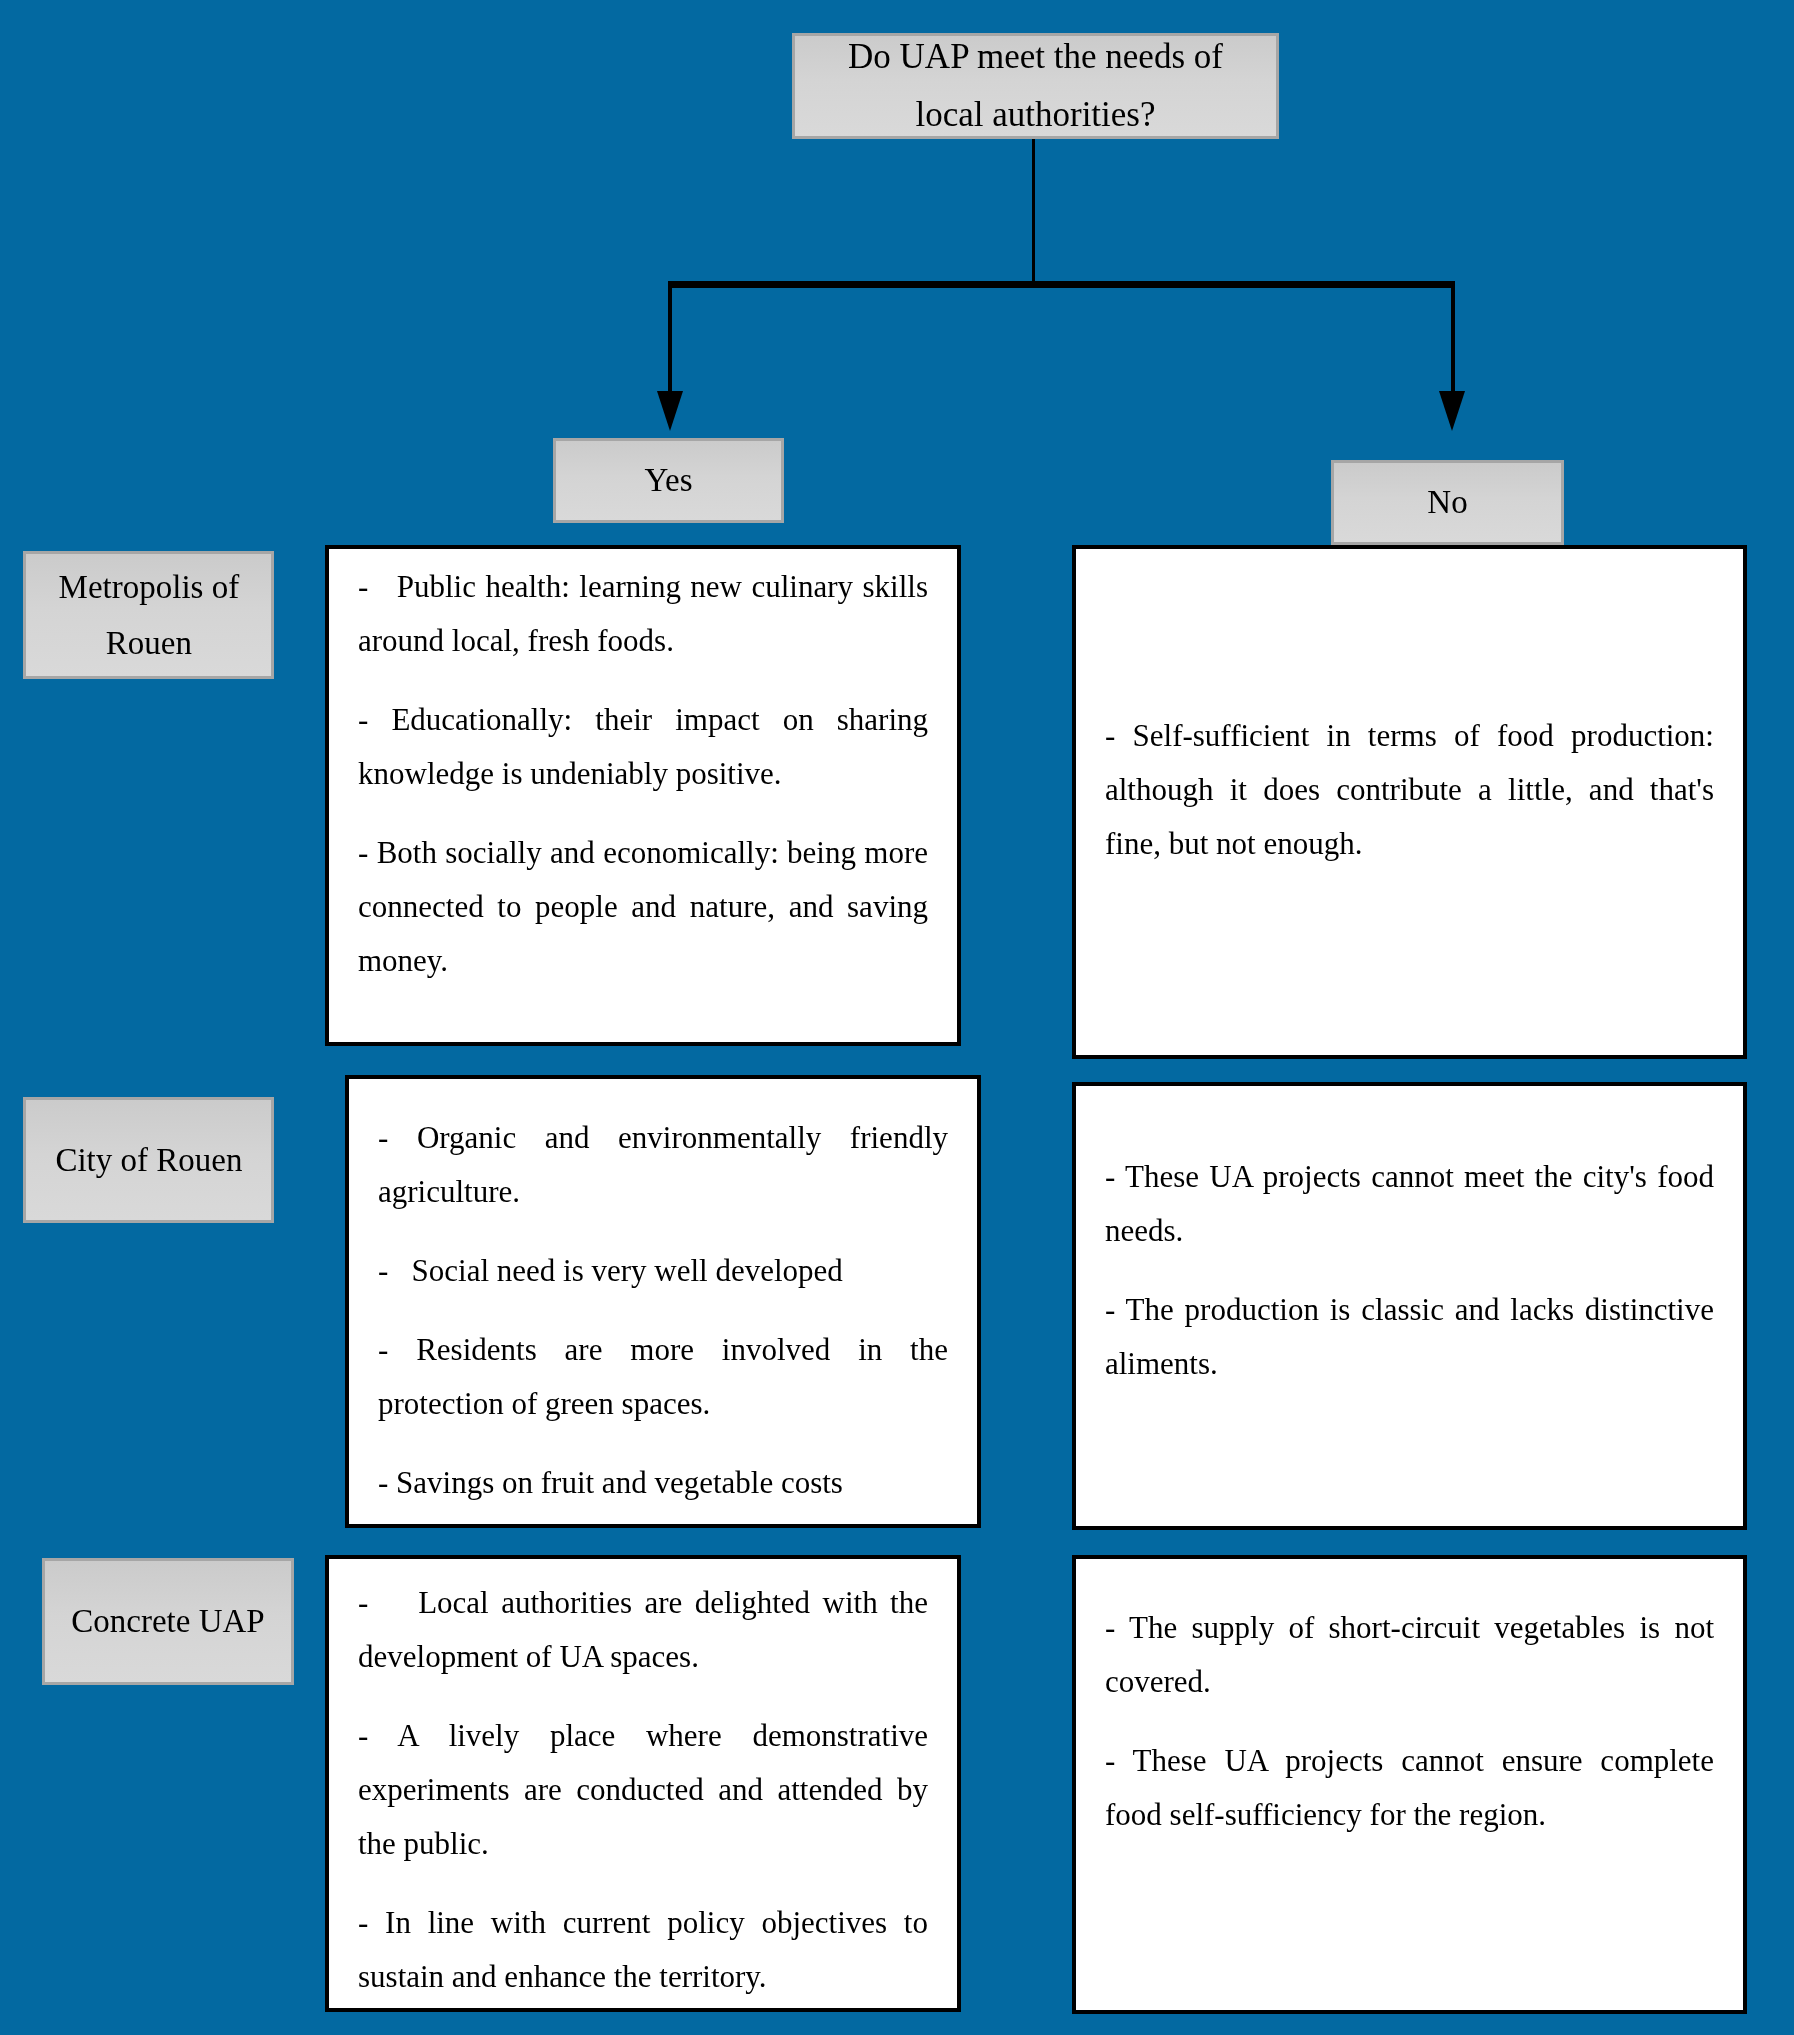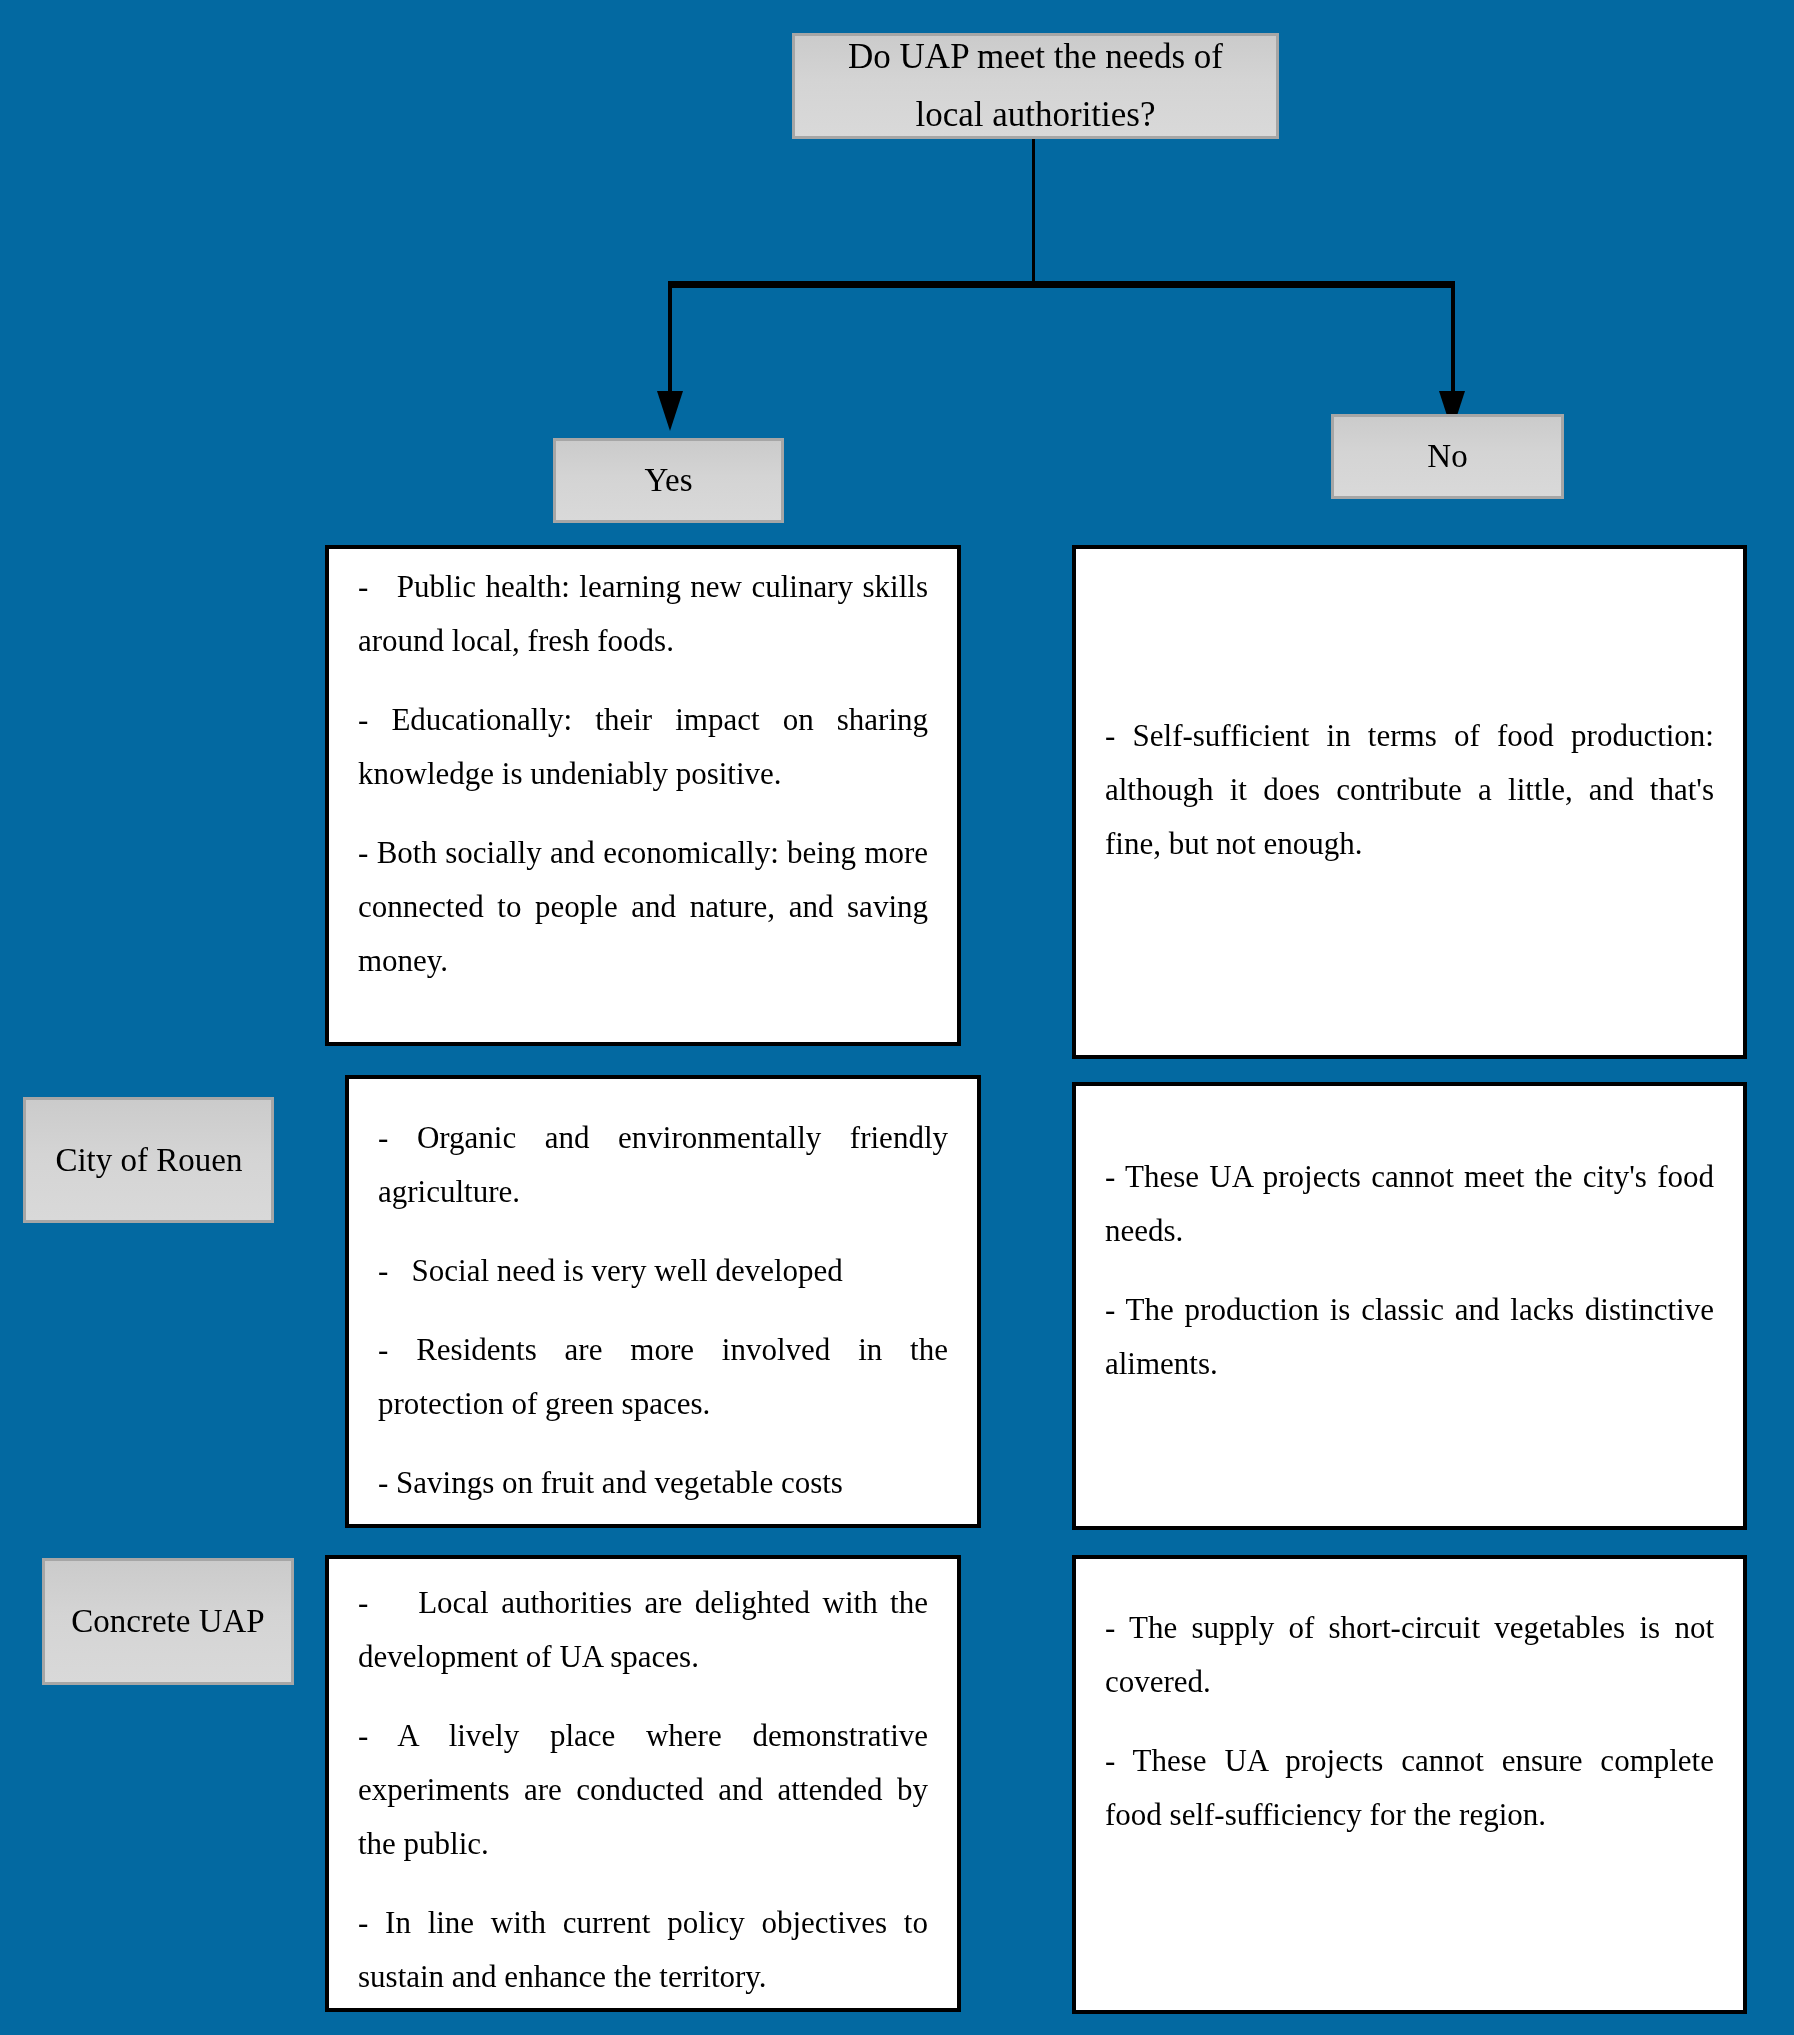--- a/index.html
+++ b/index.html
@@ -15,21 +15,21 @@
     position:absolute;
     box-sizing:border-box;
     background:linear-gradient(180deg,#cbcbcb 0%,#d4d4d4 45%,#d9d9d9 100%);
     border:3.3px solid #a6a6a6;
     display:flex;align-items:center;justify-content:center;
     text-align:center;
     font-size:33px;line-height:1.7;
   }
   #question-box{left:792px;top:33px;width:487px;height:106px;font-size:35px;line-height:1.65;padding:0 16.7px;}
   #yes-box{left:553px;top:438px;width:231px;height:85px;}
-  #no-box{left:1331px;top:414px;width:233px;height:85px;}
+  #no-box{left:1331px;top:460px;width:233px;height:85px;}
   #label-metropolis{left:23.4px;top:551px;width:251px;height:128px;}
   #label-city{left:23.4px;top:1097px;width:251px;height:126px;}
   #label-concrete{left:42px;top:1558px;width:252px;height:127px;}
   .label-text{padding:0 11px;}
 
   
   .line{position:absolute;background:#000;}
   #stem{left:1032px;top:139px;width:3.3px;height:144px;}
   #hbar{left:668px;top:281px;width:787px;height:7.3px;}
   #vleft{left:668px;top:281px;width:3.9px;height:114px;}
@@ -78,20 +78,23 @@
   <div class="arrowhead" id="arrow-left"></div>
   <div class="arrowhead" id="arrow-right"></div>
 
   <div class="graybox" id="yes-box">
     <span>Yes</span>
   </div>
   <div class="graybox" id="no-box">
     <span>No</span>
   </div>
 
+  <div class="graybox" id="label-metropolis">
+    <span class="label-text">Metropolis of Rouen</span>
+  </div>
   <div class="graybox" id="label-city">
     <span class="label-text">City of Rouen</span>
   </div>
   <div class="graybox" id="label-concrete">
     <span class="label-text">Concrete UAP</span>
   </div>
 
   <div class="contentbox col-yes" id="yes-r1">
       <p>-&nbsp;&nbsp; Public health: learning new culinary skills around local, fresh foods.</p>
       <p>- Educationally: their impact on sharing knowledge is undeniably positive.</p>

